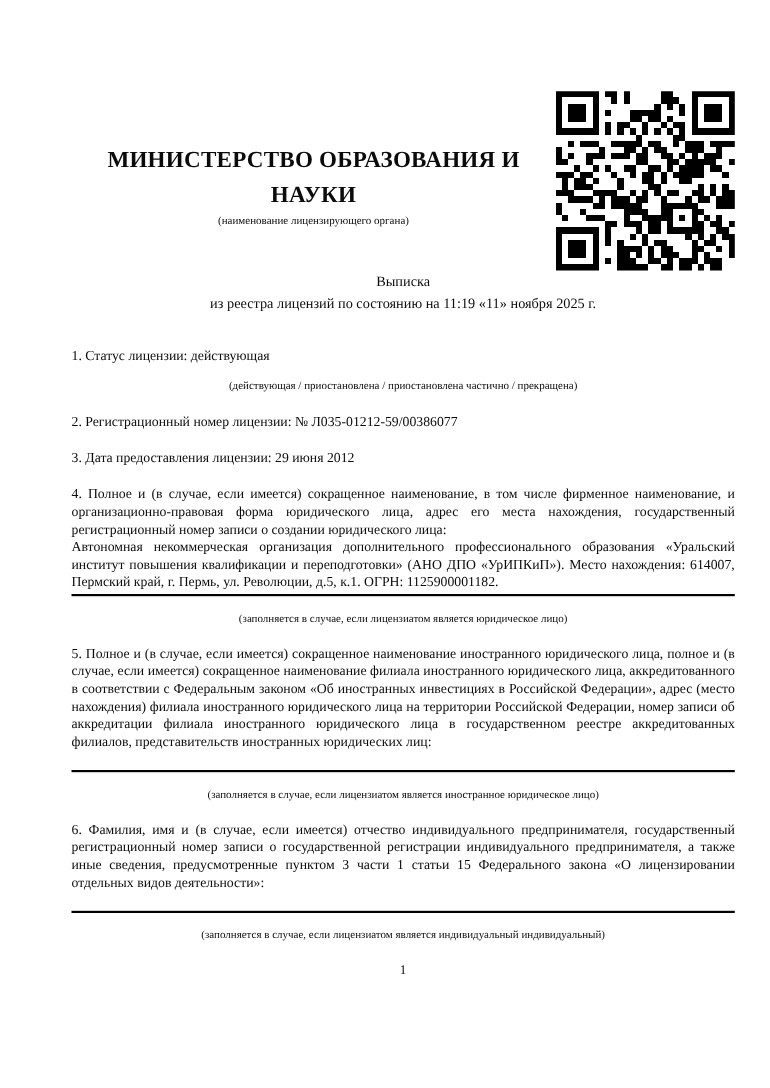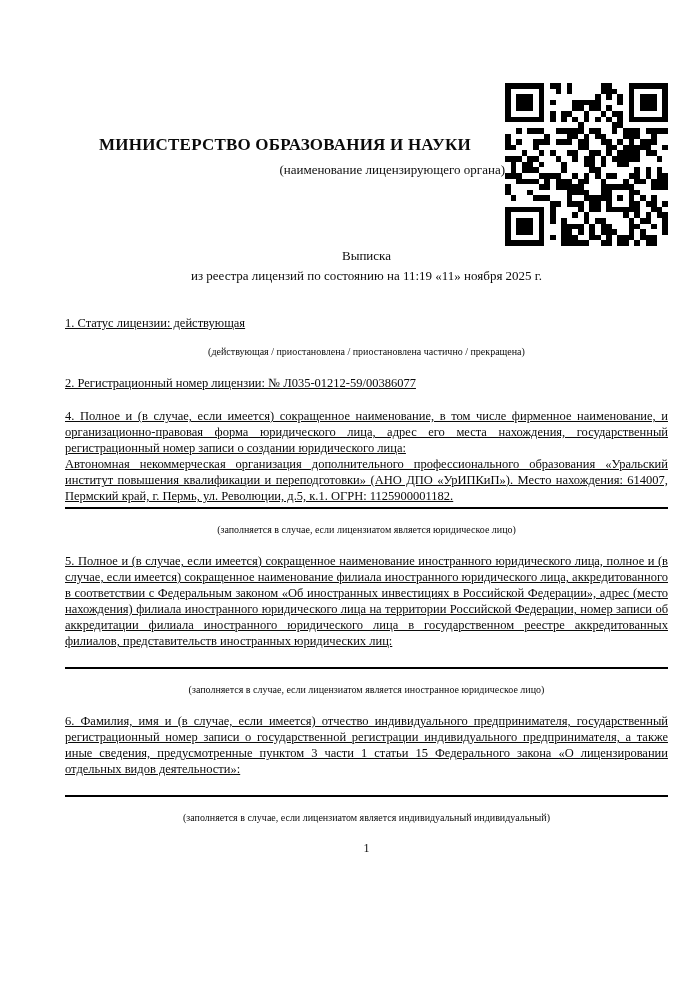--- a/index.html
+++ b/index.html
@@ -28,47 +28,46 @@
     justify-content: space-between;
     padding-top: 83px;
   }
   .ministry-block {
     flex: 1 1 auto;
     text-align: center;
     padding-top: 46px;
   }
   .ministry-name {
     font-weight: bold;
-    font-size: 17px;
+    font-size: 21px;
     line-height: 32px;
     letter-spacing: 0.2px;
   }
   .ministry-note {
-    font-size: 13px;
+    font-size: 10px;
     line-height: 12px;
     margin-top: 3px;
-    text-align: right;
   }
   .qr-box {
     flex: 0 0 auto;
     width: 163px;
     height: 163px;
   }
   .qr-box svg { width: 163px; height: 163px; display: block; }
   
   .doc-title {
     text-align: center;
     font-size: 13px;
     line-height: 20px;
   }
   
   .items { margin-top: 29px; font-size: 12.5px; line-height: 16px; }
   .item { margin-top: 17px; }
   .item:first-child { margin-top: 0; }
-  .item-text { text-align: justify; text-decoration: underline; }
+  .item-text { text-align: justify; }
   .item-text.single { text-align: left; }
   .small-note {
     font-size: 10px;
     line-height: 13px;
     text-align: center;
     margin-top: 14px;
   }
   .rule {
     border-top: 2px solid #000;
     height: 0;
@@ -525,20 +524,23 @@
 
       <div class="item">
         <div class="item-text single">1. Статус лицензии: действующая</div>
         <div class="small-note">(действующая / приостановлена / приостановлена частично / прекращена)</div>
       </div>
 
       <div class="item">
         <div class="item-text single">2. Регистрационный номер лицензии: № Л035-01212-59/00386077</div>
       </div>
 
+      <div class="item">
+        <div class="item-text single">3. Дата предоставления лицензии: 29 июня 2012</div>
+      </div>
 
       <div class="item">
         <div class="item-text">4. Полное и (в случае, если имеется) сокращенное наименование, в том числе фирменное наименование, и организационно-правовая форма юридического лица, адрес его места нахождения, государственный регистрационный номер записи о создании юридического лица:</div>
         <div class="item-text">Автономная некоммерческая организация дополнительного профессионального образования «Уральский институт повышения квалификации и переподготовки» (АНО ДПО «УрИПКиП»). Место нахождения: 614007, Пермский край, г. Пермь, ул. Революции, д.5, к.1. ОГРН: 1125900001182.</div>
         <div class="rule"></div>
         <div class="small-note">(заполняется в случае, если лицензиатом является юридическое лицо)</div>
       </div>
 
       <div class="item">
         <div class="item-text">5. Полное и (в случае, если имеется) сокращенное наименование иностранного юридического лица, полное и (в случае, если имеется) сокращенное наименование филиала иностранного юридического лица, аккредитованного в соответствии с Федеральным законом «Об иностранных инвестициях в Российской Федерации», адрес (место нахождения) филиала иностранного юридического лица на территории Российской Федерации, номер записи об аккредитации филиала иностранного юридического лица в государственном реестре аккредитованных филиалов, представительств иностранных юридических лиц:</div>

